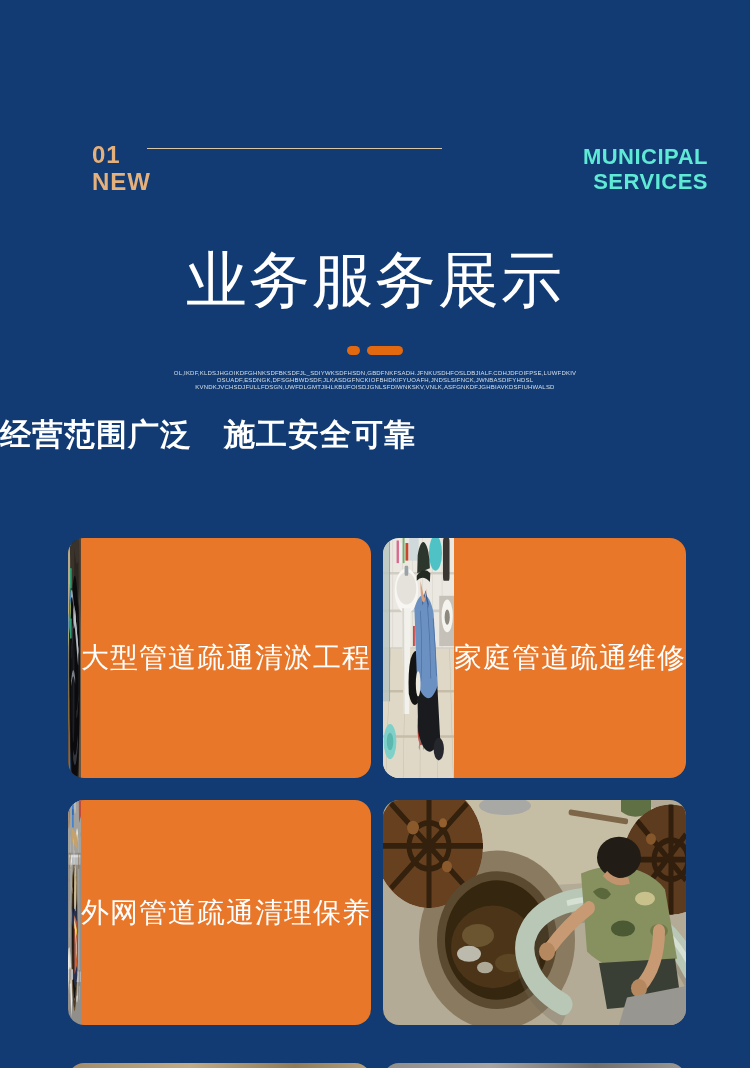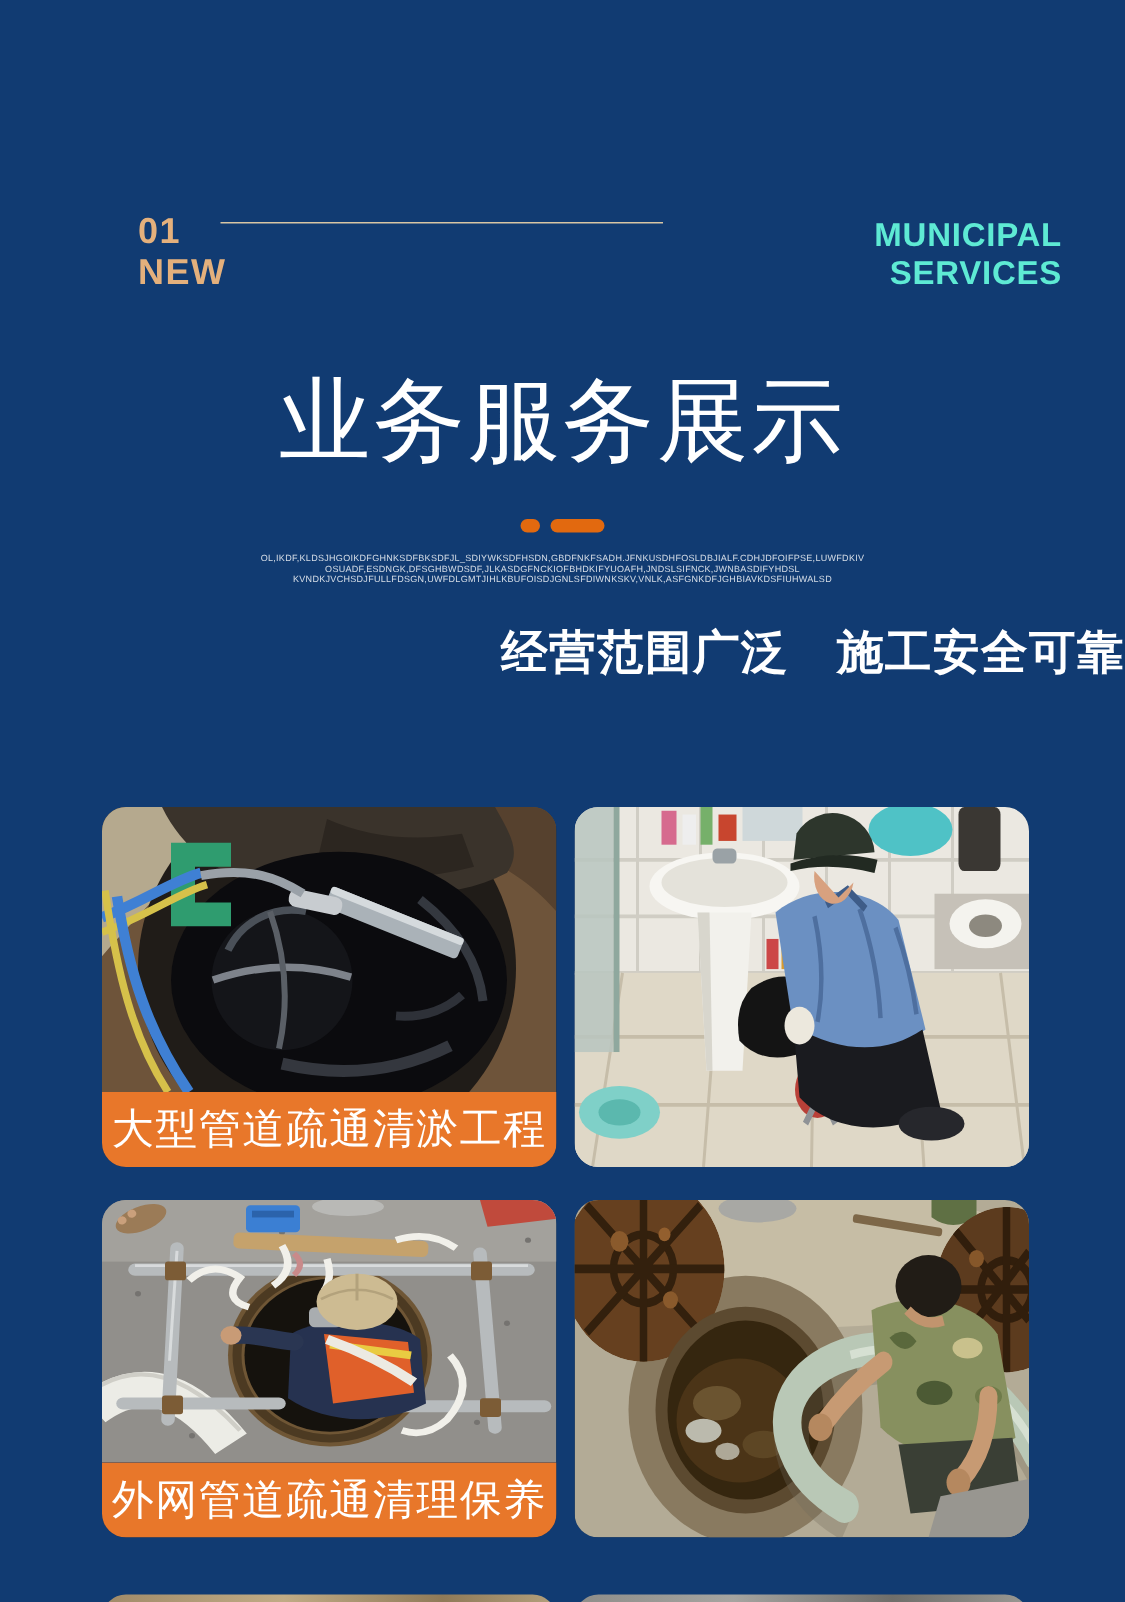--- a/index.html
+++ b/index.html
@@ -27,26 +27,26 @@
     position:absolute;left:0;right:0;top:346px;
     display:flex;justify-content:center;align-items:center;gap:7px;
   }
   .accent-dot{width:13px;height:9px;border-radius:5px;background:#e2690f;}
   .accent-dash{width:36px;height:9px;border-radius:5px;background:#e2690f;}
   .fine-print{
     position:absolute;left:0;right:0;top:370px;text-align:center;
     color:rgba(255,255,255,.82);font-size:6px;line-height:7px;letter-spacing:.2px;
   }
   .tagline{
-    position:absolute;left:0;right:0;top:414px;text-align:right;
+    position:absolute;left:0;right:0;top:414px;text-align:left;
     color:#ffffff;font-size:31px;font-weight:600;letter-spacing:1px;
   }
   .card{
     position:absolute;width:303px;border-radius:16px;overflow:hidden;
-    display:flex;flex-direction:column;background:#0b2c57;
+    display:flex;flex-direction:row;background:#0b2c57;
   }
   .card.r1{top:538px;height:240px;}
   .card.r2{top:800px;height:225px;}
   .card.c1{left:68px;}
   .card.c2{left:383px;}
   .photo{flex:1 1 auto;position:relative;min-height:0;}
   .photo svg{display:block;width:100%;height:100%;}
   .band{
     flex:0 0 50px;background:#e8772a;color:#fff;
     display:flex;align-items:center;justify-content:center;
@@ -162,20 +162,23 @@
       <path d="M160,58 q8,30 2,56 M190,54 q12,28 14,58 M214,64 q10,22 14,46" stroke="#4e6f9f" stroke-width="3" fill="none"></path>
       <path d="M168,52 l14,-8 l12,10" stroke="#3e5c88" stroke-width="4" fill="none"></path>
       <path d="M148,14 a28,22 0 0 1 52,10 l-54,4 Z" fill="#2d362c"></path>
       <path d="M144,30 q28,-8 58,-2 l-2,7 q-30,-6 -56,-1 Z" fill="#222a22"></path>
       <path d="M160,34 a13,14 0 1 0 26,6 l-10,8 Z" fill="#d8a17f"></path>
       <path d="M146,116 C180,132 210,130 232,118 L244,160 C210,176 170,172 150,154 Z" fill="#1a1b1f"></path>
       <ellipse cx="238" cy="168" rx="22" ry="9" fill="#26272c"></ellipse>
       <circle cx="150" cy="116" r="10" fill="#ece8dd"></circle>
     </svg>
   </div>
+  <div class="band">
+    <span>家庭管道疏通维修</span>
+  </div>
 </div>
 
 <div class="card r2 c1">
   <div class="photo">
     <svg viewBox="0 0 303 196" preserveAspectRatio="none">
       <rect width="303" height="196" fill="#918f8b"></rect>
       <rect width="303" height="46" fill="#a3a19c"></rect>
       <g fill="#757370">
         <circle cx="24" cy="70" r="2"></circle>
           <circle cx="270" cy="92" r="2"></circle>

